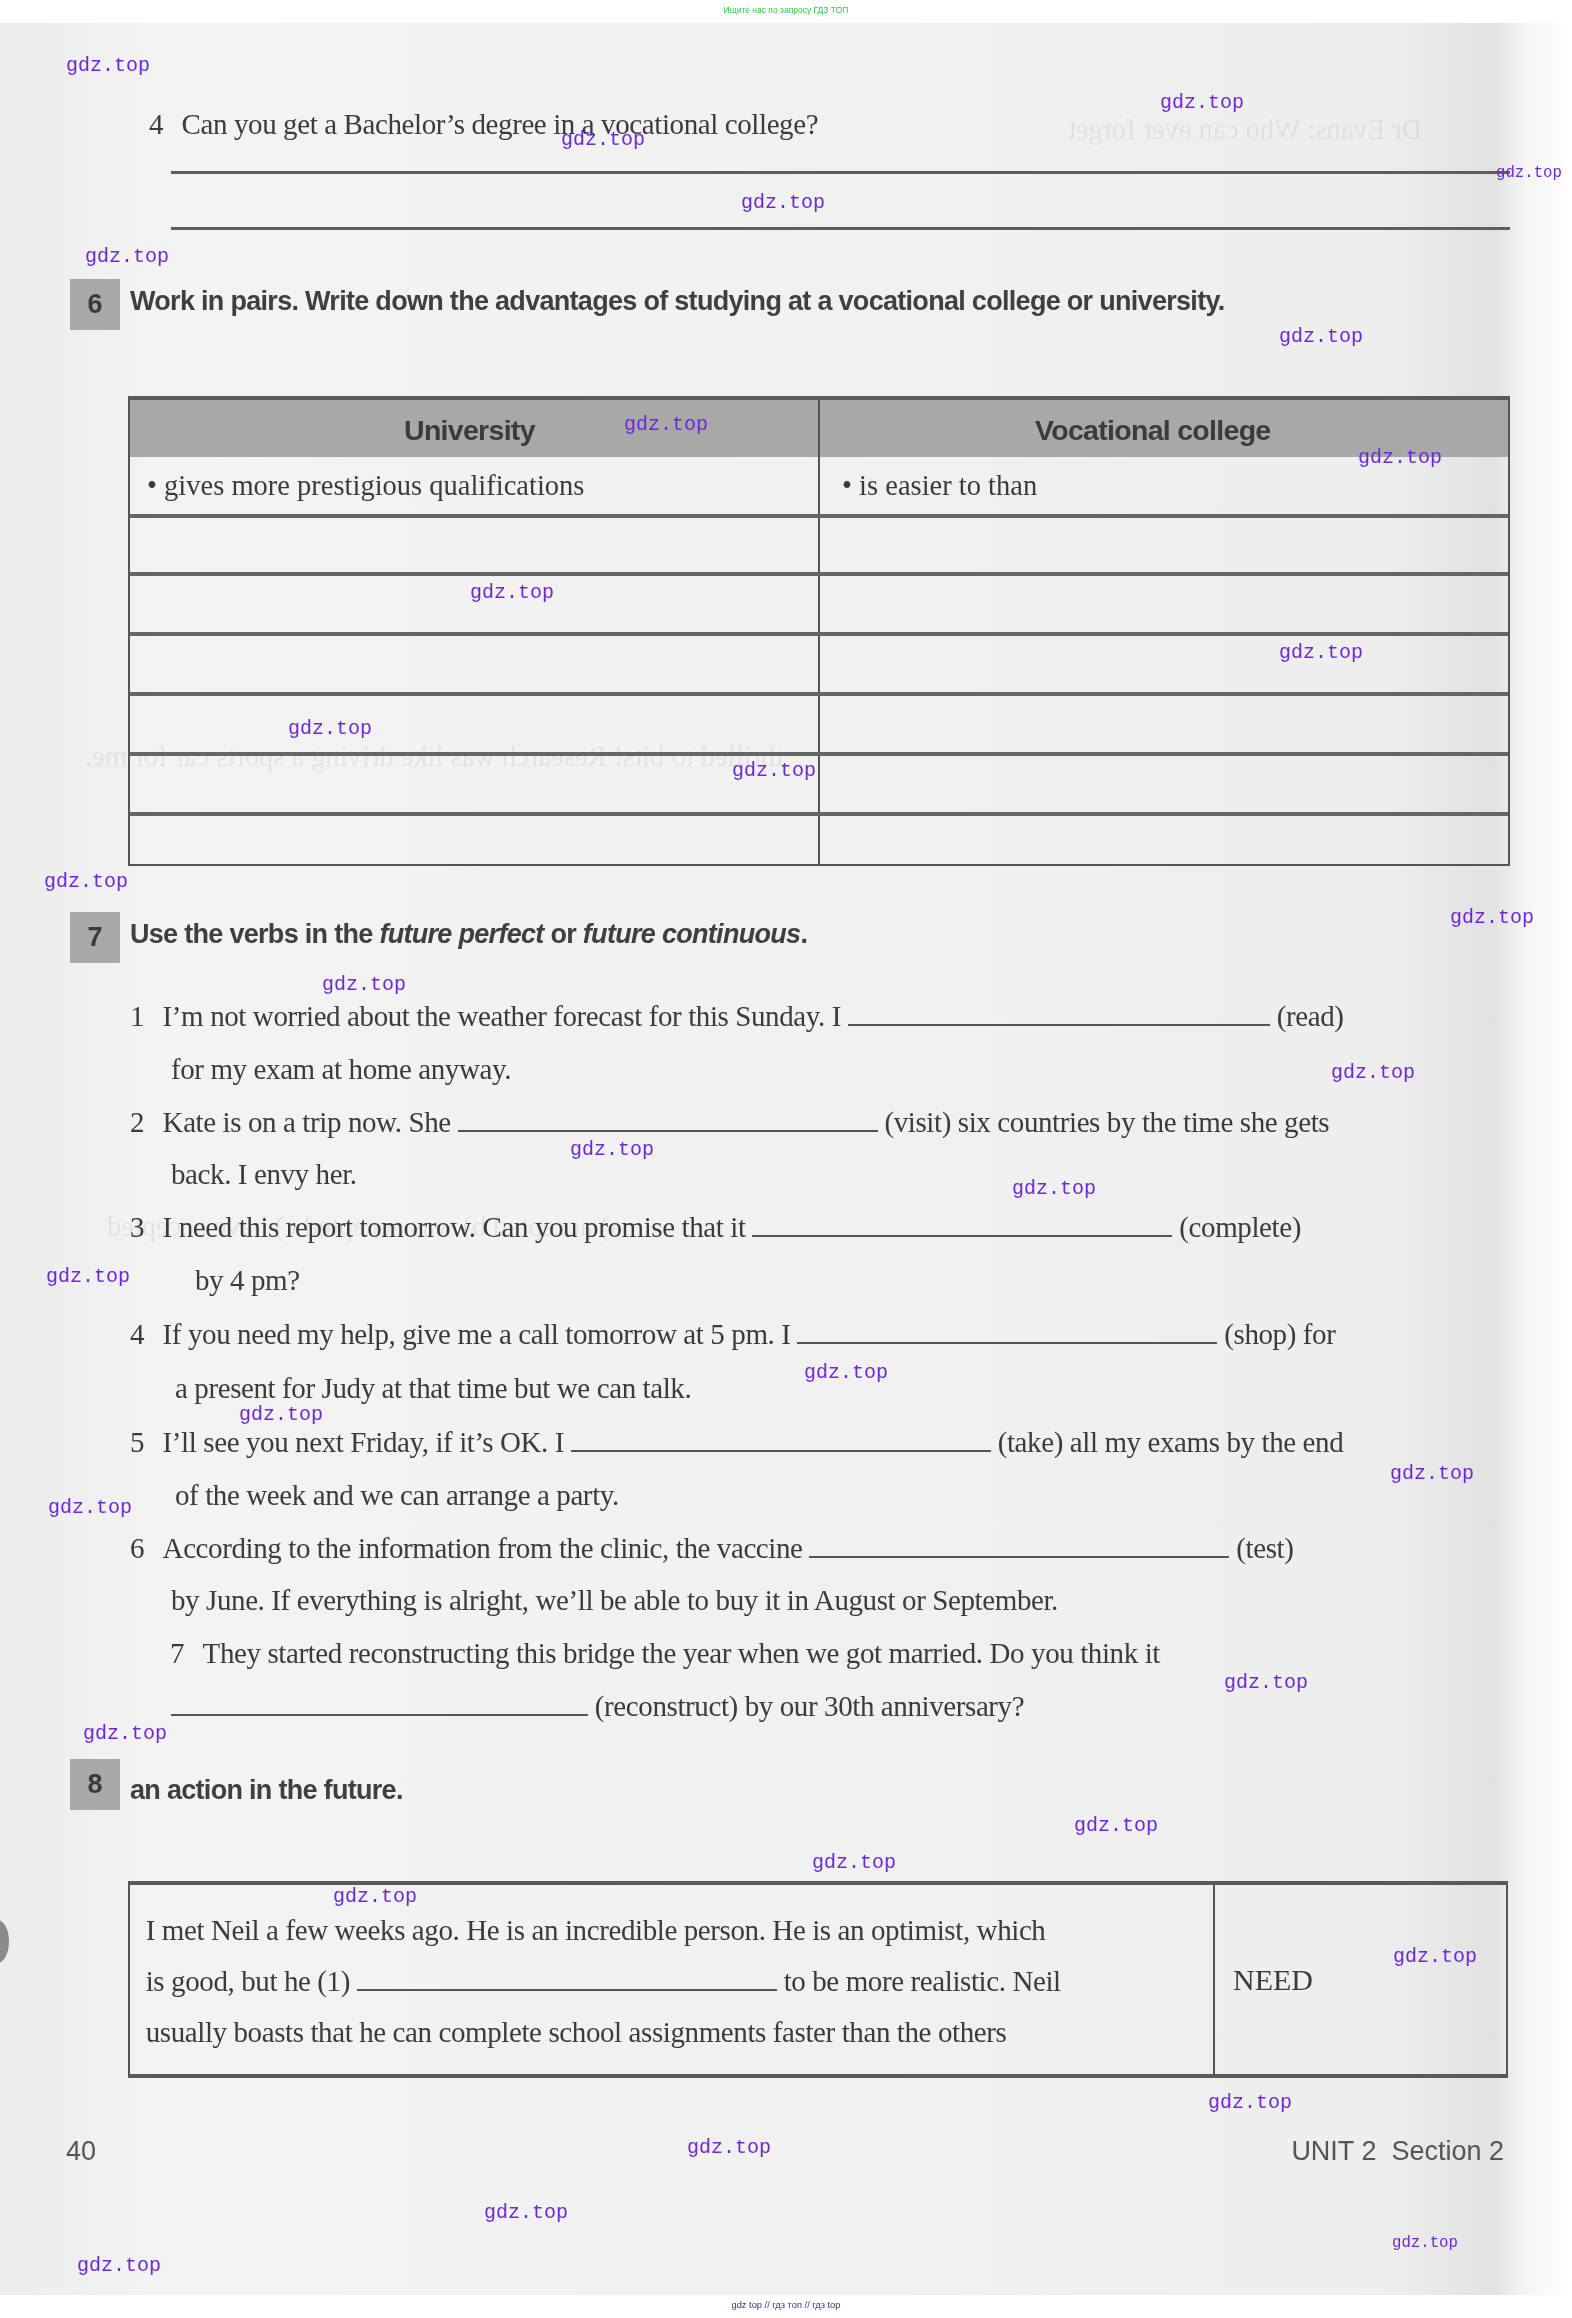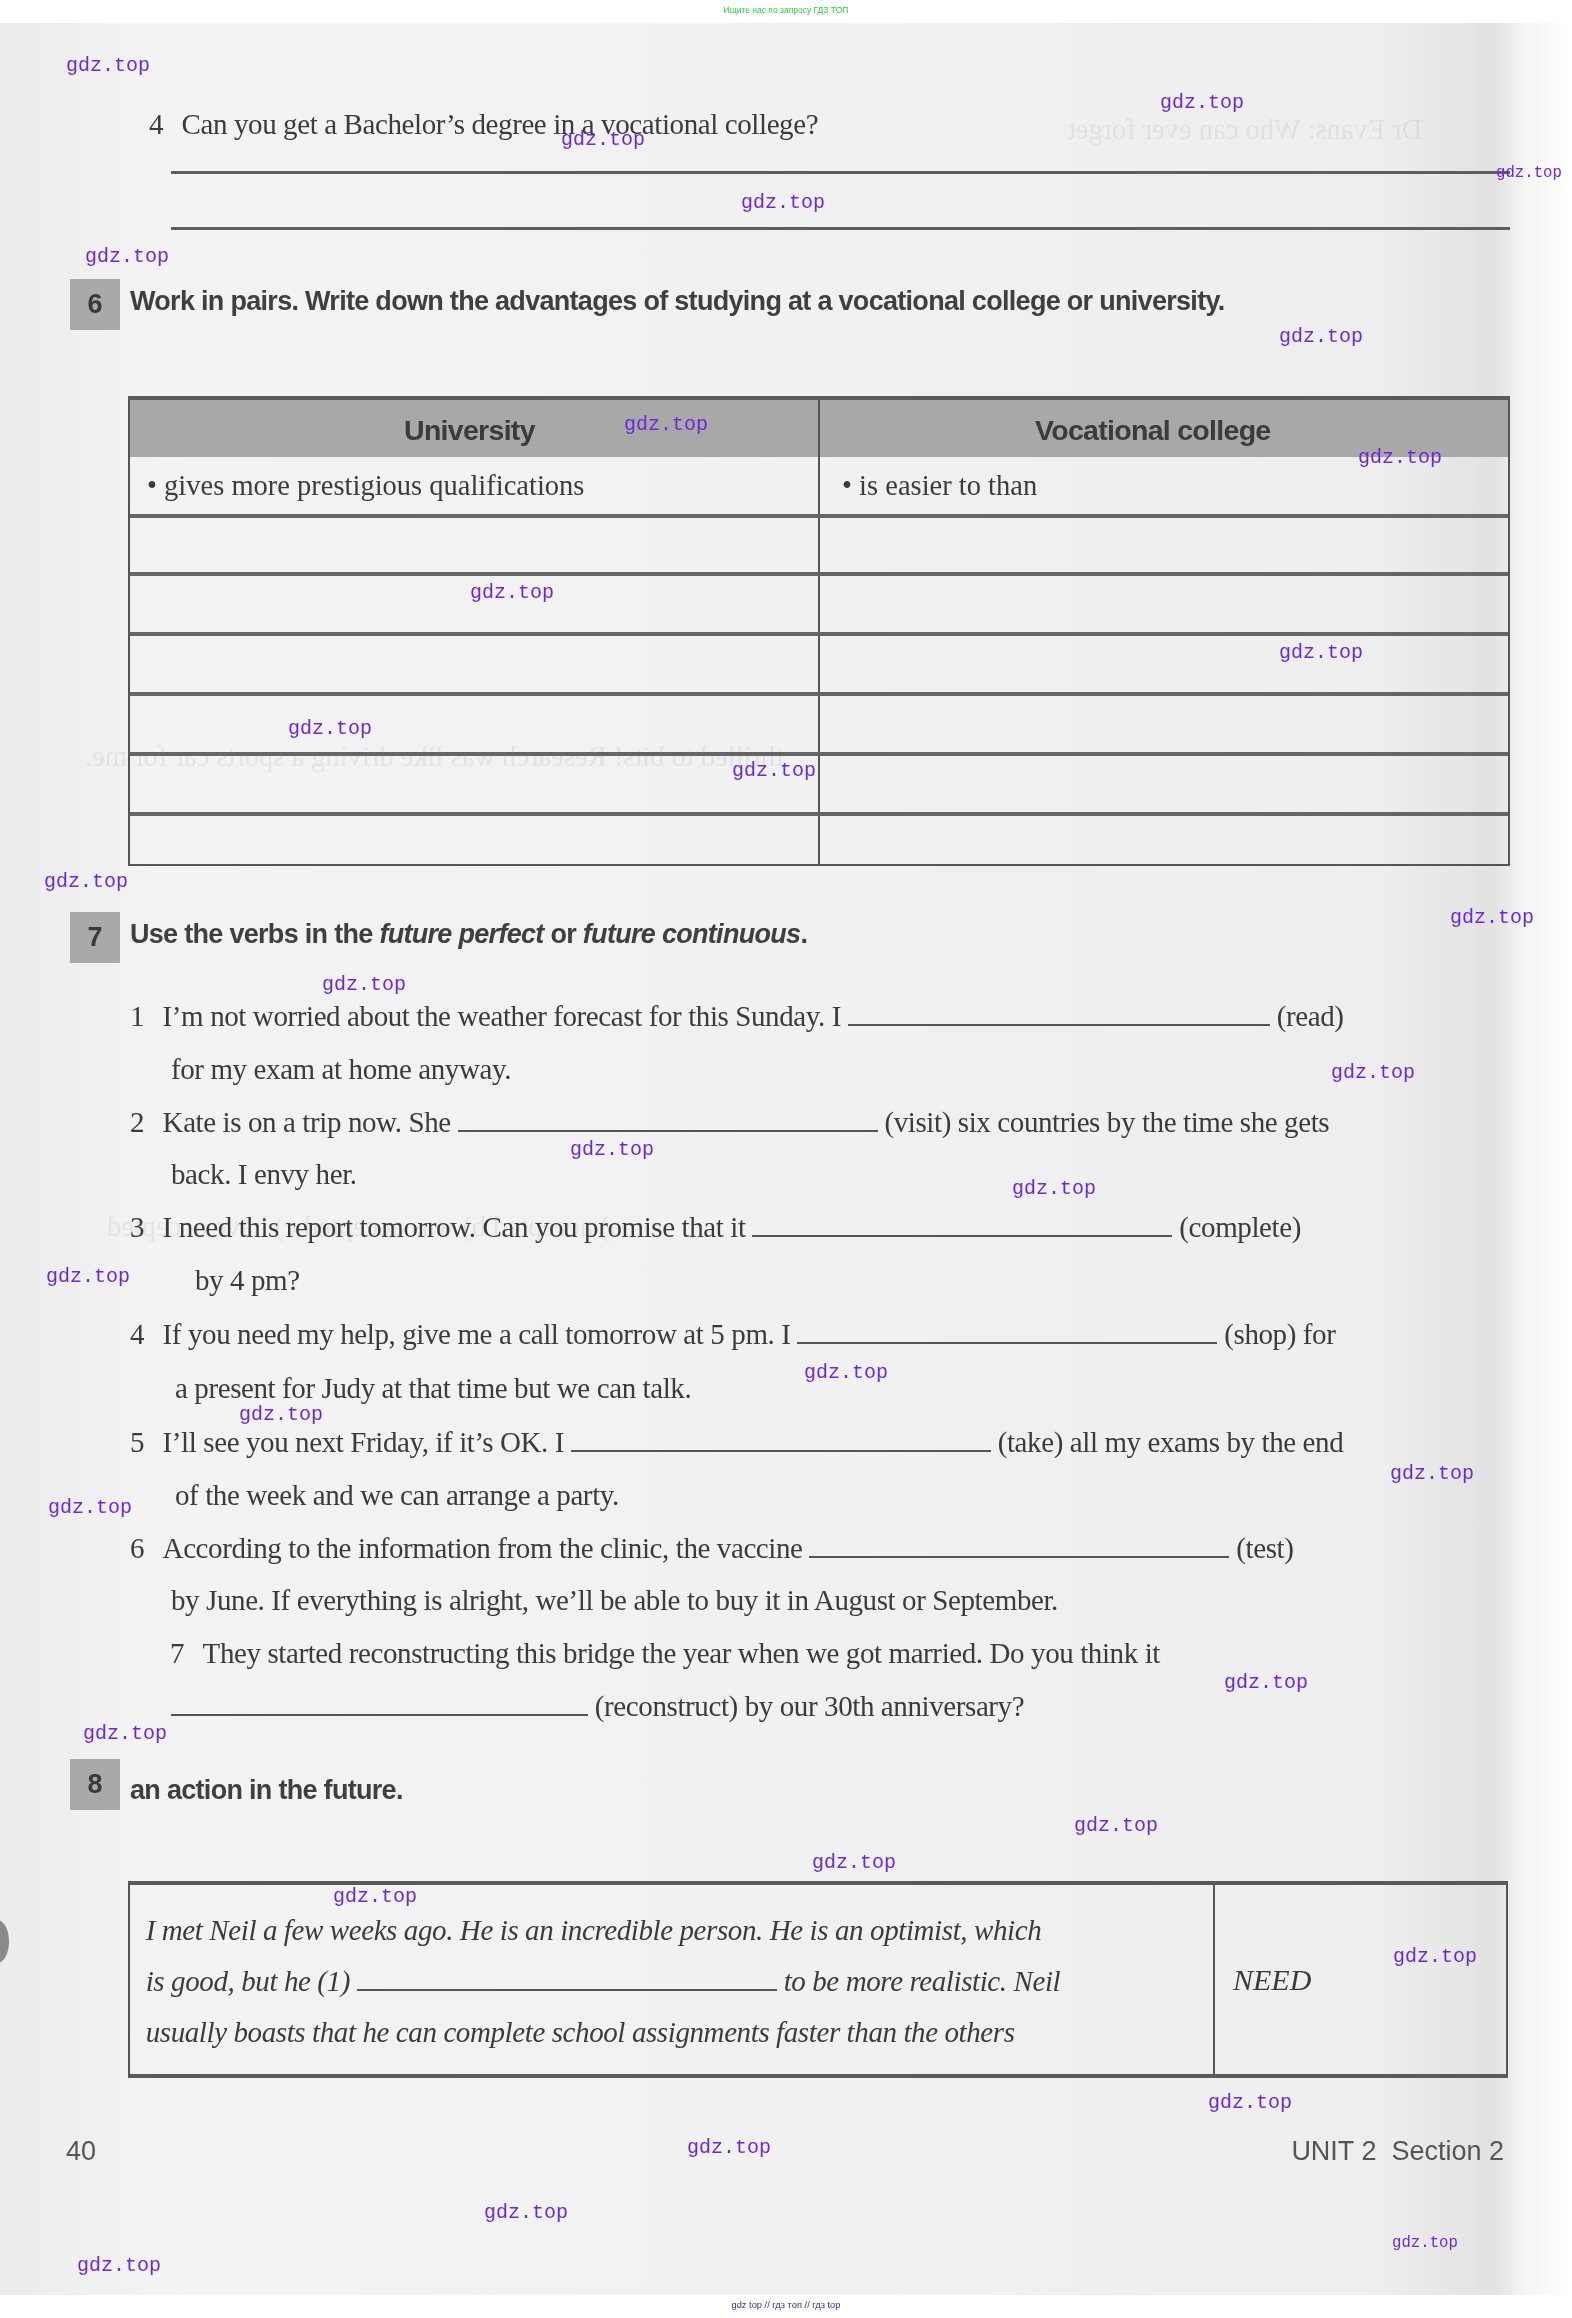--- a/index.html
+++ b/index.html
@@ -45,21 +45,21 @@
   }
   .wm.small { font-size: 15.7px; }
   
   .t6 { position: absolute; left: 128px; top: 396px; width: 1382px; height: 470px; border: 2.1px solid #555; border-top: 4.3px solid #5a5a5a; box-sizing: border-box; }
   .t6 .head { position: absolute; left: 0; top: 0; width: 100%; height: 57px; background: #a8a8a8; }
   .t6 .vdiv { position: absolute; left: 688px; top: 0; width: 2.1px; height: 100%; background: #555; }
   .t6 .hrow { position: absolute; left: 0; width: 100%; height: 3.6px; background: #666; }
   .t6 .hh { position: absolute; top: 14.2px; font-family: "Liberation Sans", sans-serif; font-weight: bold; font-size: 28.5px; color: #3b3b3b; letter-spacing: -0.7px; }
   .t6 .cell { position: absolute; font-family: "Liberation Serif", serif; font-size: 28.5px; color: #3b3b3b; }
   
-  .t8 { position: absolute; left: 128px; top: 1881px; width: 1380px; height: 197px; border: 2.1px solid #555; border-top: 4.3px solid #5a5a5a; border-bottom: 4.3px solid #5a5a5a; box-sizing: border-box; font-style: italic; }
+  .t8 { position: absolute; left: 128px; top: 1881px; width: 1380px; height: 197px; border: 2.1px solid #555; border-top: 4.3px solid #5a5a5a; border-bottom: 4.3px solid #5a5a5a; box-sizing: border-box; }
   .t8 .vdiv { position: absolute; left: 1083px; top: 0; width: 2.1px; height: 100%; background: #555; }
   .t8 .line { position: absolute; left: 15.7px; font-family: "Liberation Serif", serif; font-size: 29px; color: #3b3b3b; white-space: nowrap; letter-spacing: -0.4px; }
   .t8 .verb { position: absolute; left: 1103px; top: 78px; font-family: "Liberation Serif", serif; font-size: 30px; color: #3b3b3b; }
   .ghost { position: absolute; font-family: "Liberation Serif", serif; font-size: 28.5px; color: rgba(0,0,0,0.06); transform: scaleX(-1); white-space: nowrap; }
   .footer-num { position: absolute; left: 66px; top: 2136px; font-family: "Liberation Sans", sans-serif; font-size: 27px; color: #555; }
   .footer-unit { position: absolute; right: 68px; top: 2136px; font-family: "Liberation Sans", sans-serif; font-size: 27px; color: #555; }
   .blob { position: absolute; left: -14.2px; top: 1920px; width: 23px; height: 43px; border-radius: 50%; background: #8a8a8a; }
 </style>
 </head>
 <body>

